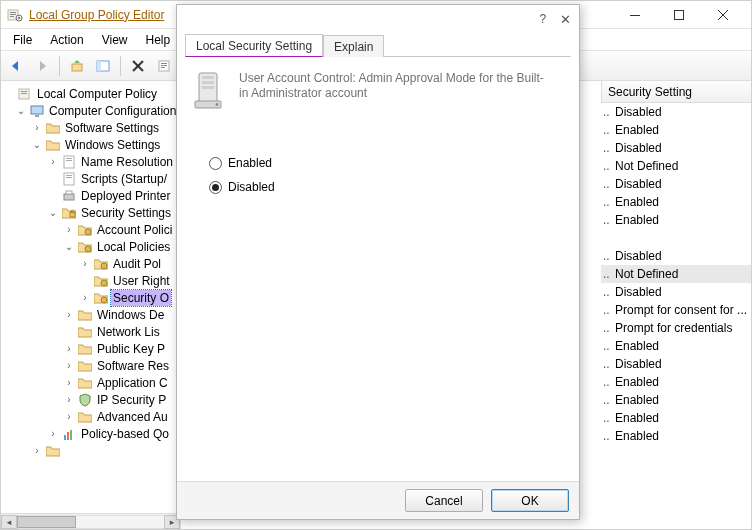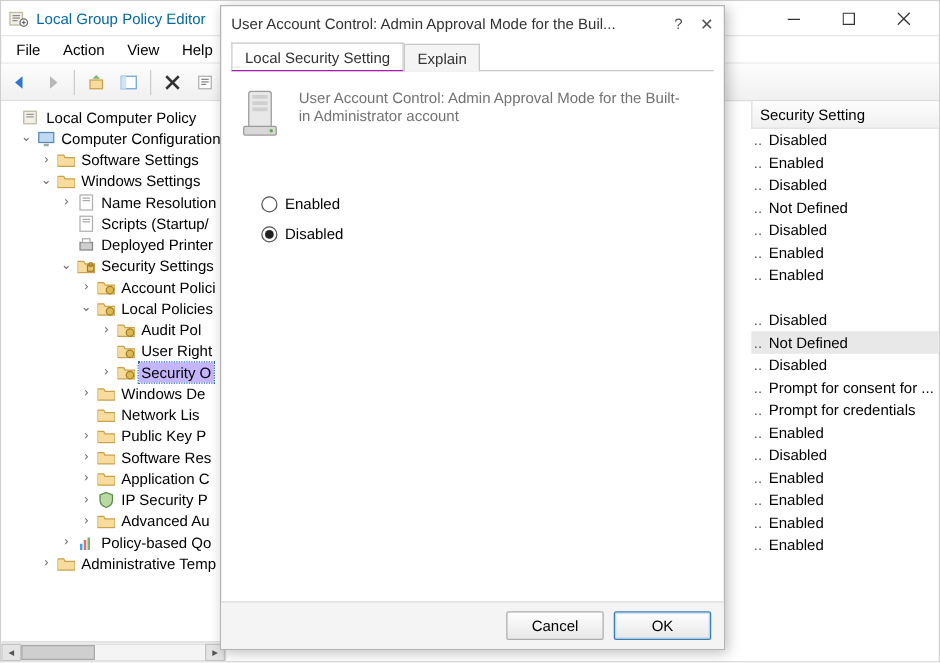--- a/index.html
+++ b/index.html
@@ -29,21 +29,22 @@
     border-bottom: 1px solid #e5e5e5;
     background: #fff;
   }
   .titlebar .icon-slot {
     width: 16px; height: 16px;
     margin-right: 6px;
     display: flex; align-items: center; justify-content: center;
   }
   .title-text {
     font-size: 12px;
-    color: #0369a1;
+    color: #a16207;
+    text-decoration: underline;
   }
   .win-controls {
     margin-left: auto;
     display: flex;
     gap: 0;
   }
   .win-btn {
     width: 44px; height: 28px;
     display: flex; align-items: center; justify-content: center;
     font-size: 11px;
@@ -625,21 +626,20 @@
             </span>
           <span class="node-label">Policy-based Qo</span>
         </div>
         <div class="node" style="padding-left:28px">
           <span class="tw">›</span>
           <span class="ico">
               <svg width="14" height="12">
                 <path d="M0 2h5l1 2h8v7H0z" fill="#f7dc9e" stroke="#caa14a"></path>
               </svg>
             </span>
-          <span class="node-label">Administrative Temp</span>
         </div>
       </div>
       <div class="hscroll">
         <div class="sbtn">◂</div>
         <div class="track">
             <div class="thumb"></div>
           </div>
         <div class="sbtn">▸</div>
       </div>
     </div>
@@ -720,21 +720,20 @@
             <span class="dots">..</span>
             <span class="val">Enabled</span>
           </div>
         </div>
     </div>
   </div>
 </div>
 
 <div class="dialog">
   <div class="dlg-title">
-    <span>User Account Control: Admin Approval Mode for the Buil...</span>
     <div class="dlg-controls">
       <span>?</span>
       <span style="font-size:13px">✕</span>
     </div>
   </div>
   <div class="dlg-body">
     <div class="tabs">
       <div class="tab active">Local Security Setting</div>
       <div class="tab">Explain</div>
     </div>

